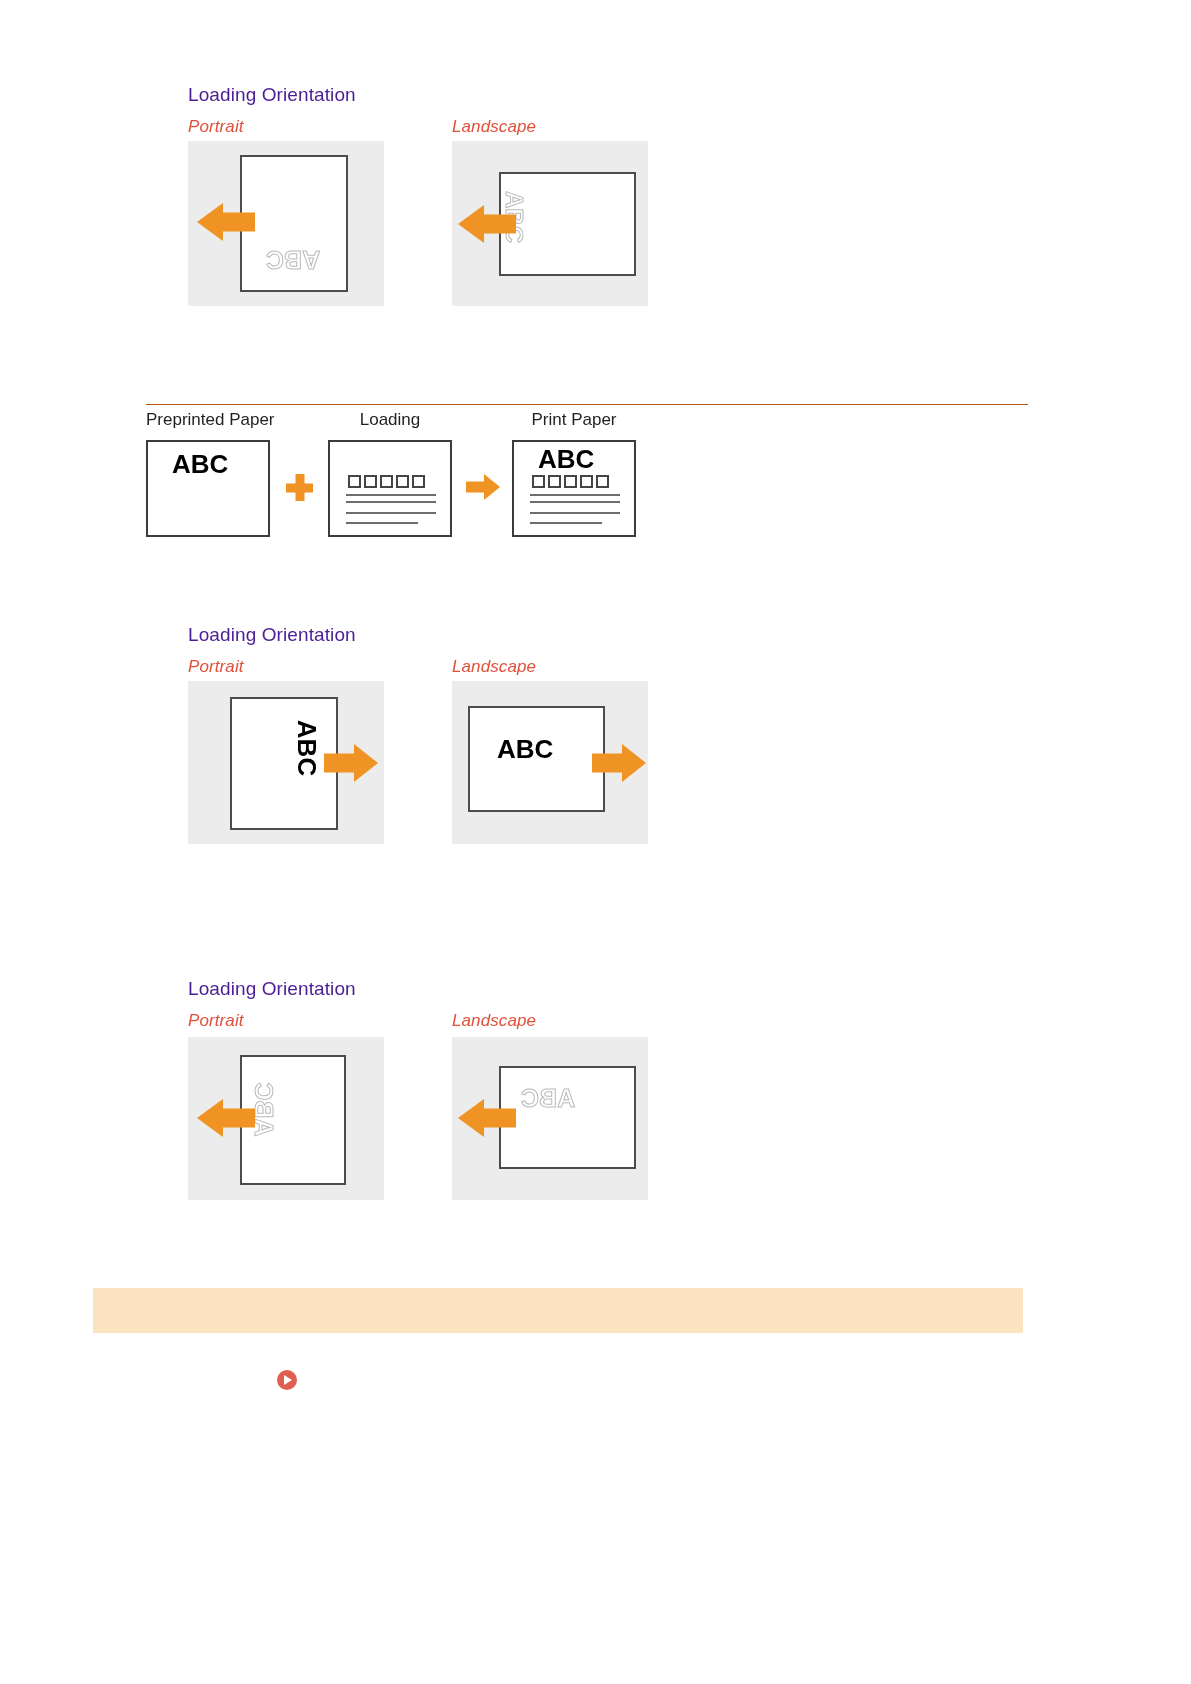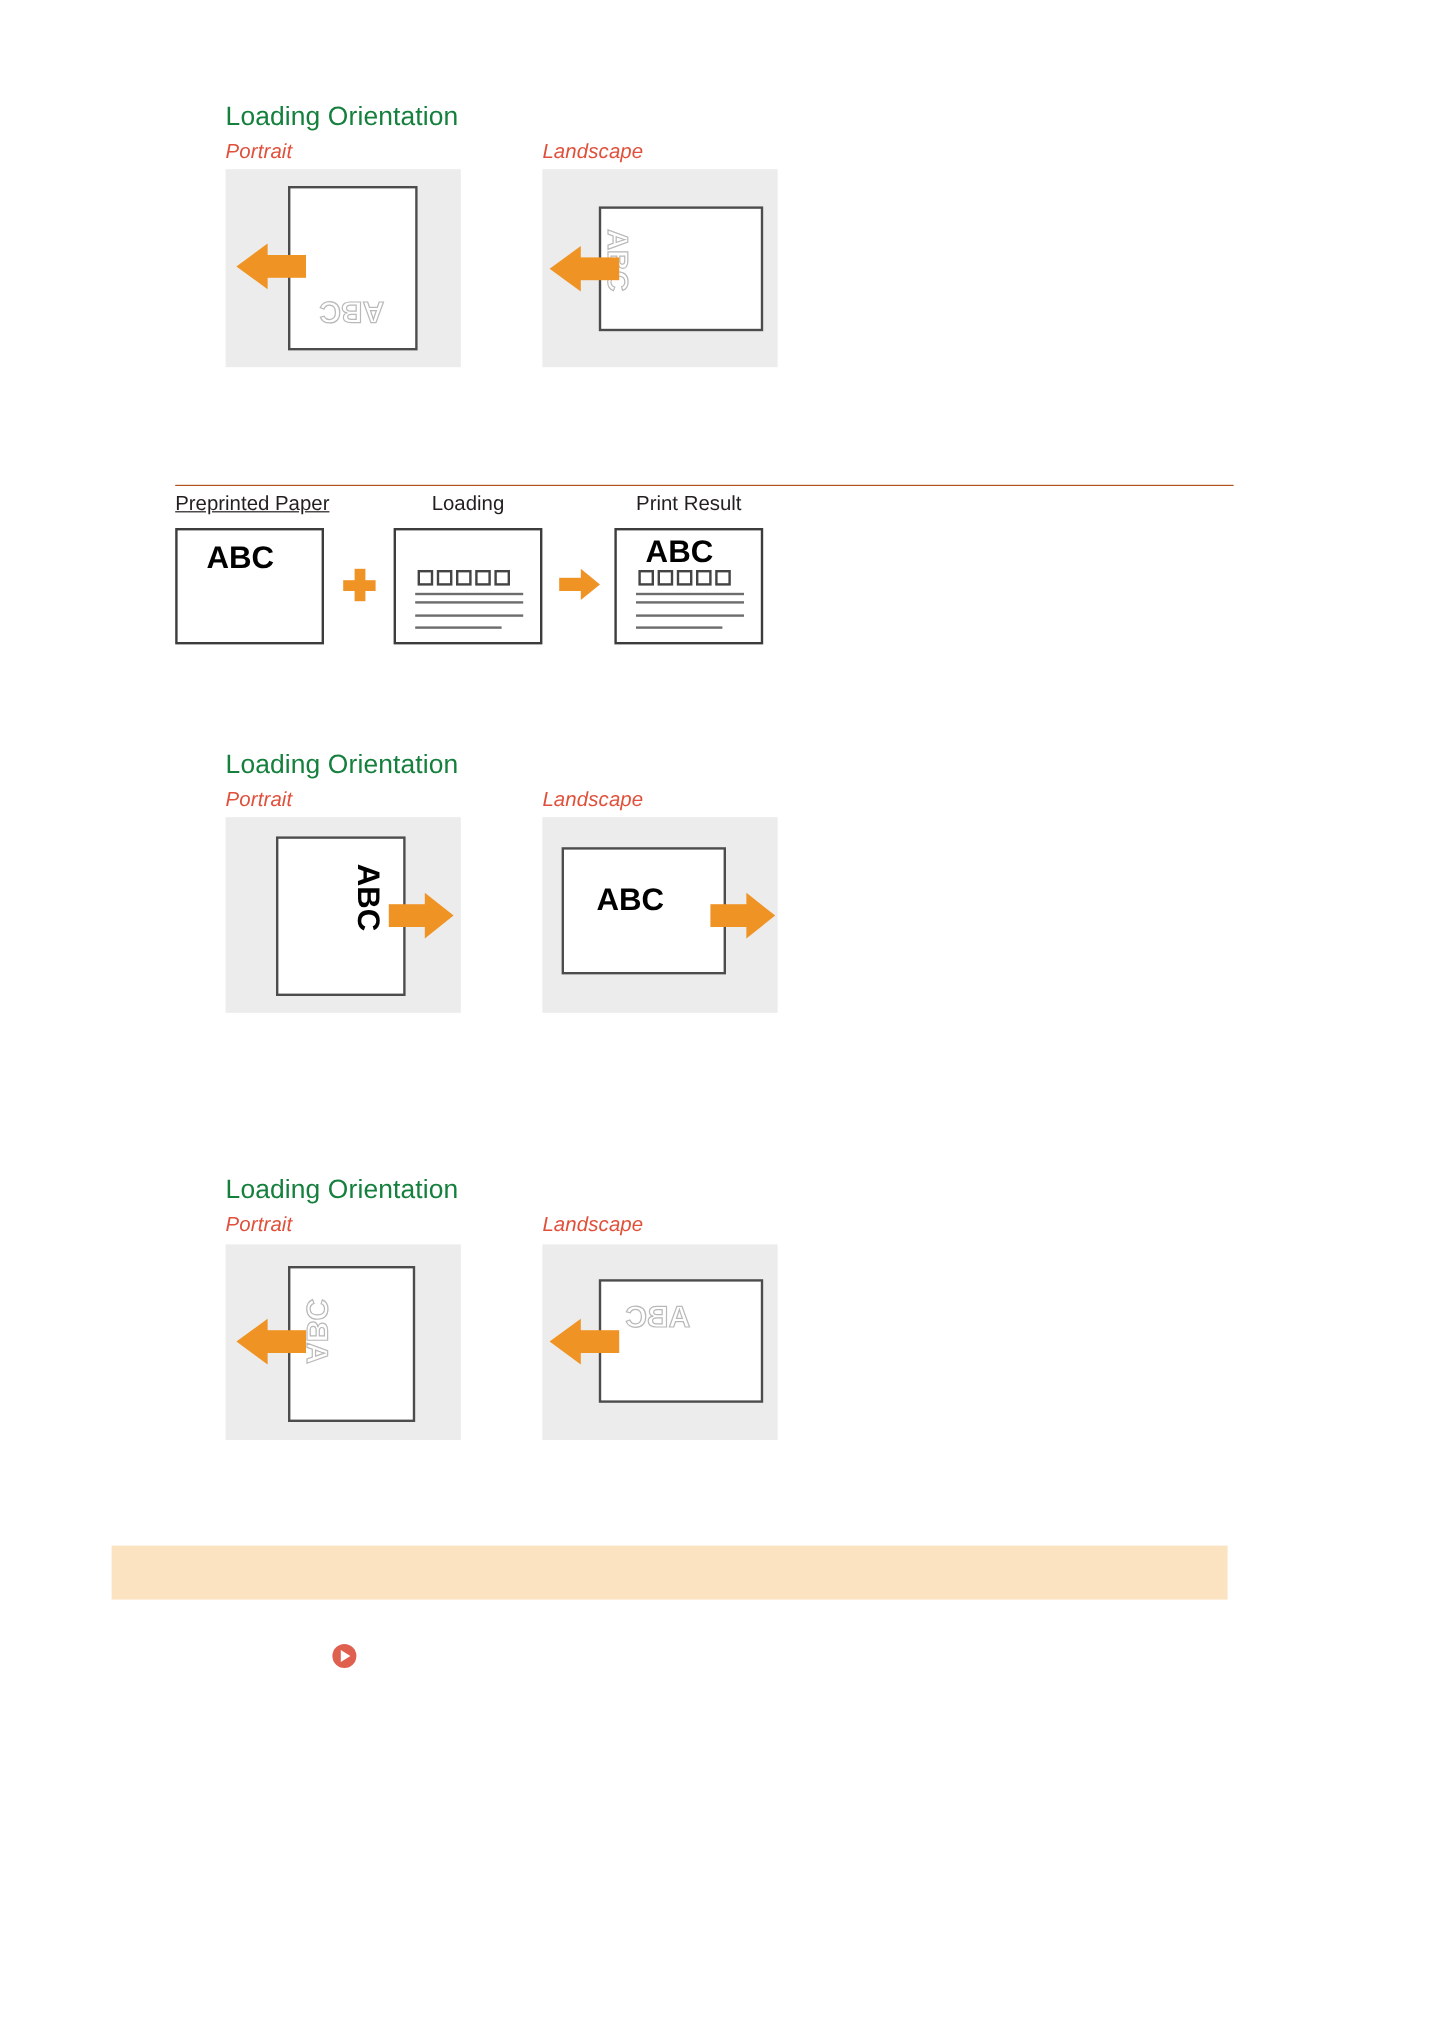--- a/index.html
+++ b/index.html
@@ -5,21 +5,21 @@
   html,body{margin:0;padding:0;background:#ffffff;}
   body{
     width:1191px;height:1684px;position:relative;
     font-family:"Liberation Sans", sans-serif;
     -webkit-font-smoothing:antialiased;
   }
   .abs{position:absolute;}
 
   
   .lo-title{
-    font-size:22px;color:#15803d;letter-spacing:.1px;white-space:nowrap;
+    font-size:19px;color:#4c1d95;letter-spacing:.1px;white-space:nowrap;
   }
   .orient-label{
     font-size:17px;color:#e0503b;letter-spacing:.1px;white-space:nowrap;font-style:italic;
   }
 
   
   .panel{background:#ececec;}
   .paper{
     position:absolute;background:#ffffff;
     border:2px solid #4c4c4c;box-sizing:border-box;
@@ -115,23 +115,23 @@
     <div class="paper-text txt-ghost rot90" style="left:-13px;top:31px;font-size:24px;">ABC</div>
   </div>
   <div class="arrow arrow-left" style="left:6px;top:64px;width:58px;height:38px;--h:19px;--w:26px;">
     <span class="head"></span>
     <span class="shaft" style="width:34px;height:19px;"></span>
   </div>
 </div>
 
 <div class="abs rule" style="left:146px;top:404px;width:882px;"></div>
 
-<div class="abs diag-label" style="left:146px;top:410px;width:124px;text-decoration:underline;">Preprinted Paper</div>
+<div class="abs diag-label" style="left:146px;top:410px;width:124px;">Preprinted Paper</div>
 <div class="abs diag-label" style="left:328px;top:410px;width:124px;">Loading</div>
-<div class="abs diag-label" style="left:512px;top:410px;width:124px;">Print Result</div>
+<div class="abs diag-label" style="left:512px;top:410px;width:124px;">Print Paper</div>
 
 <div class="abs sheet" style="left:146px;top:440px;width:124px;height:97px;">
   <div class="sheet-abc" style="left:24px;top:9px;font-size:26px;">ABC</div>
 </div>
 
 <div class="plus" style="left:286px;top:474px;width:27px;height:27px;">
   <i class="hbar"></i>
     <i class="vbar"></i>
 </div>
 

